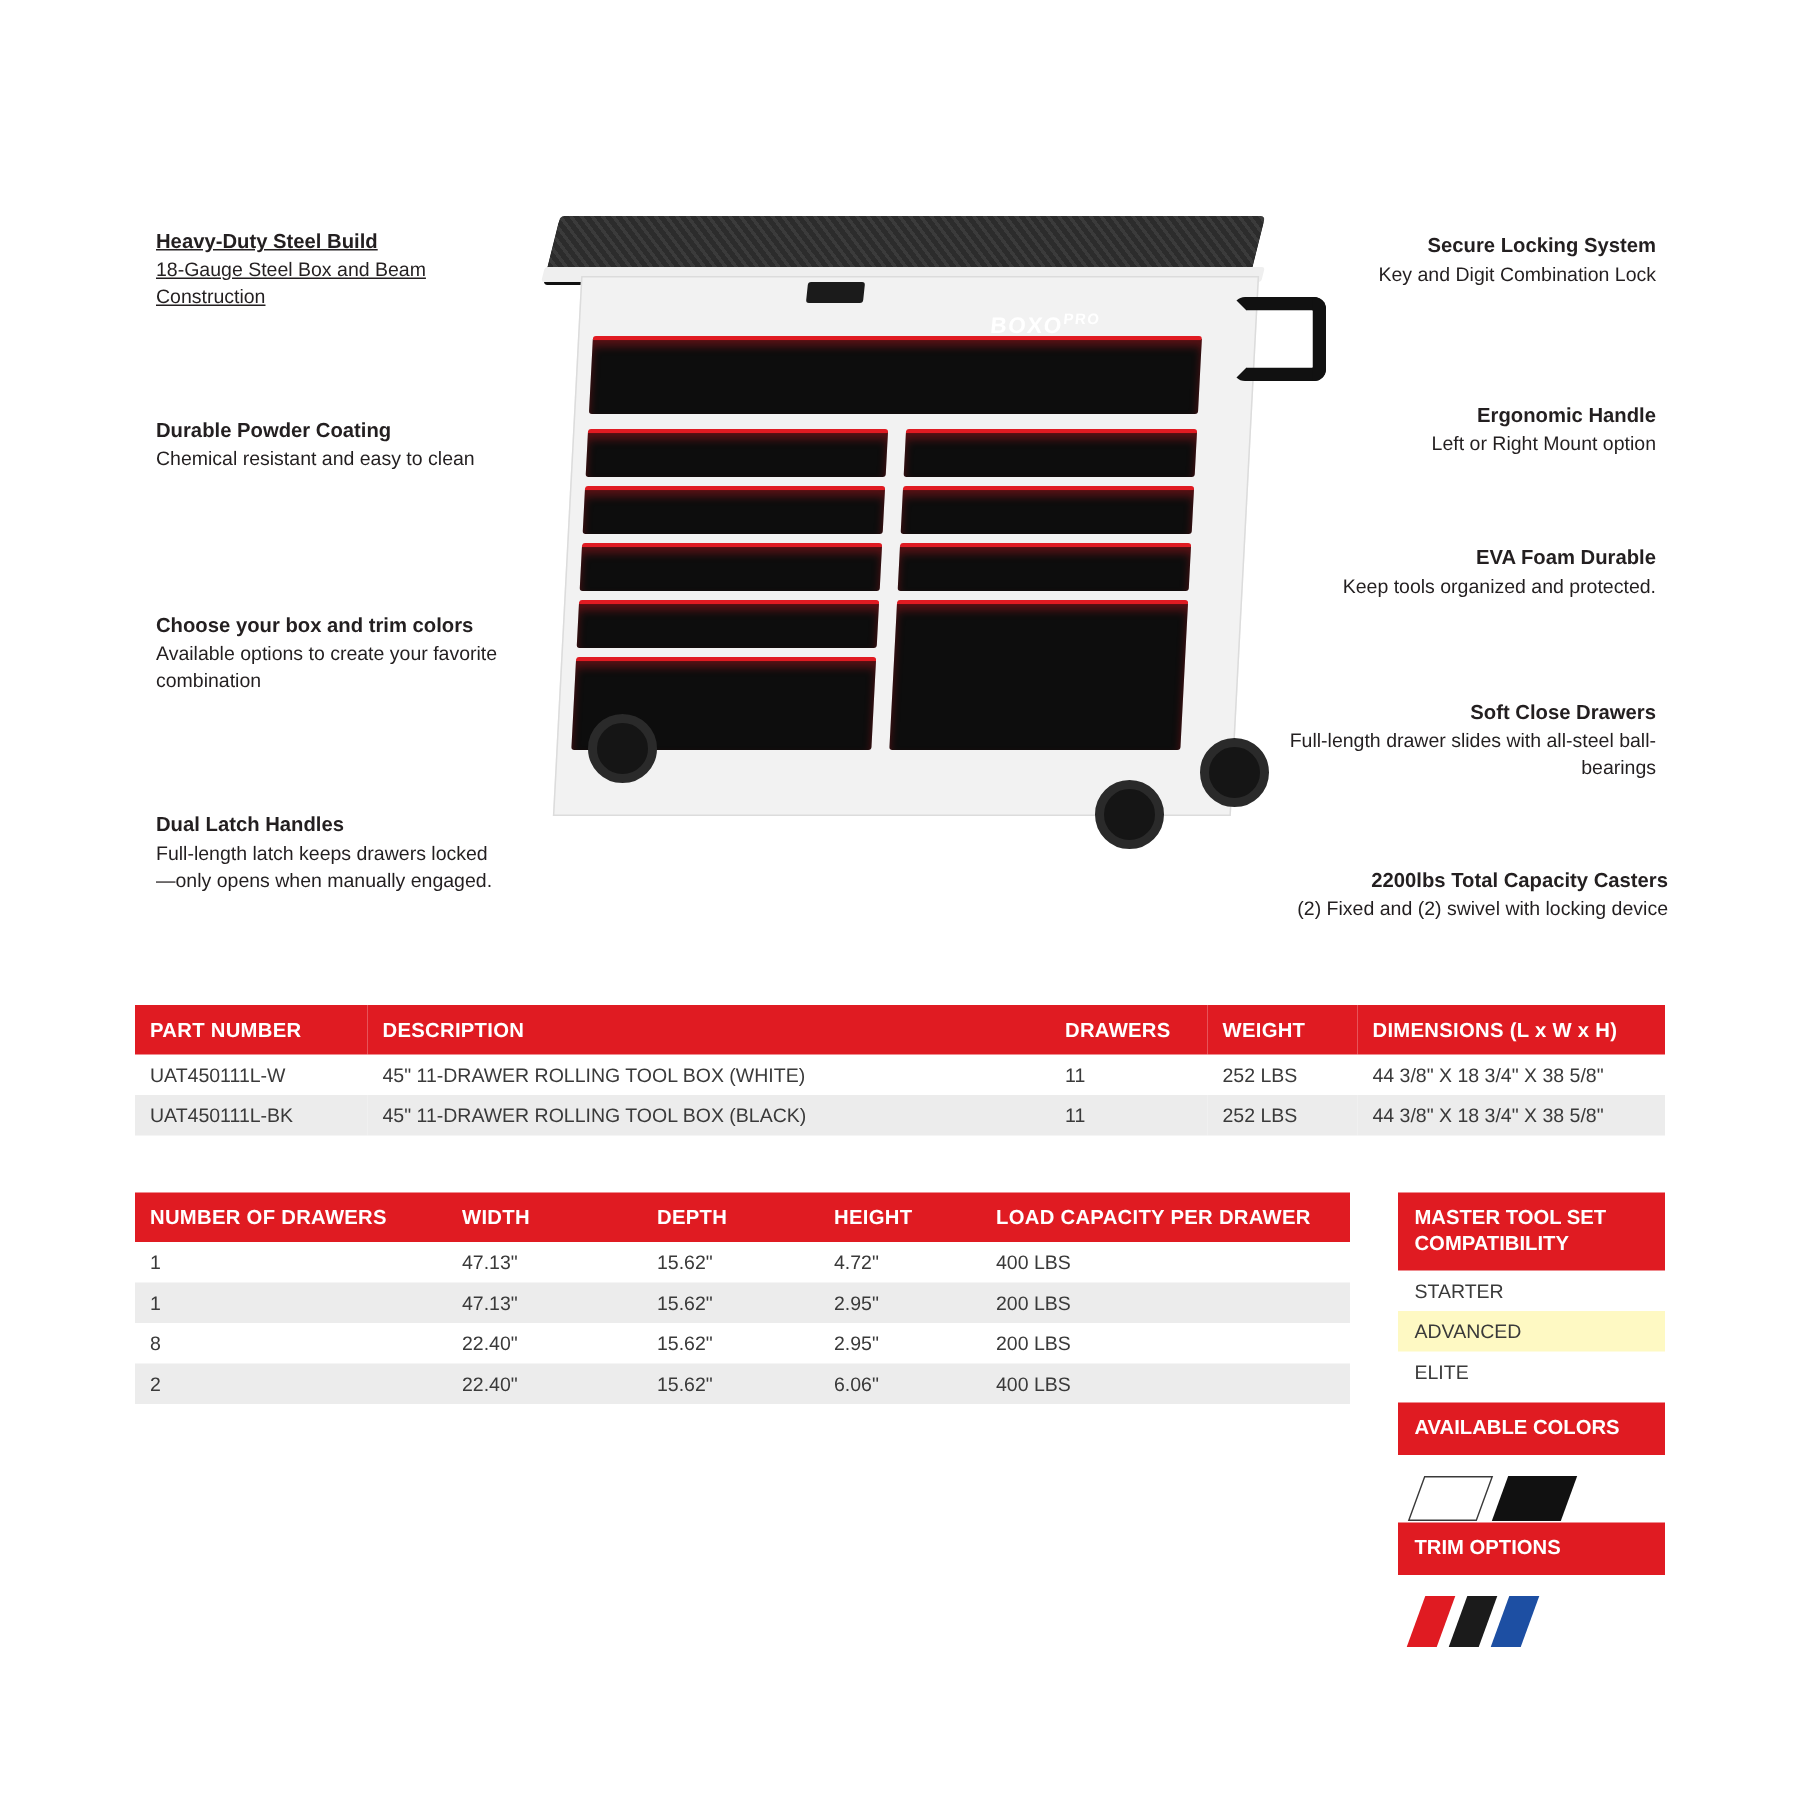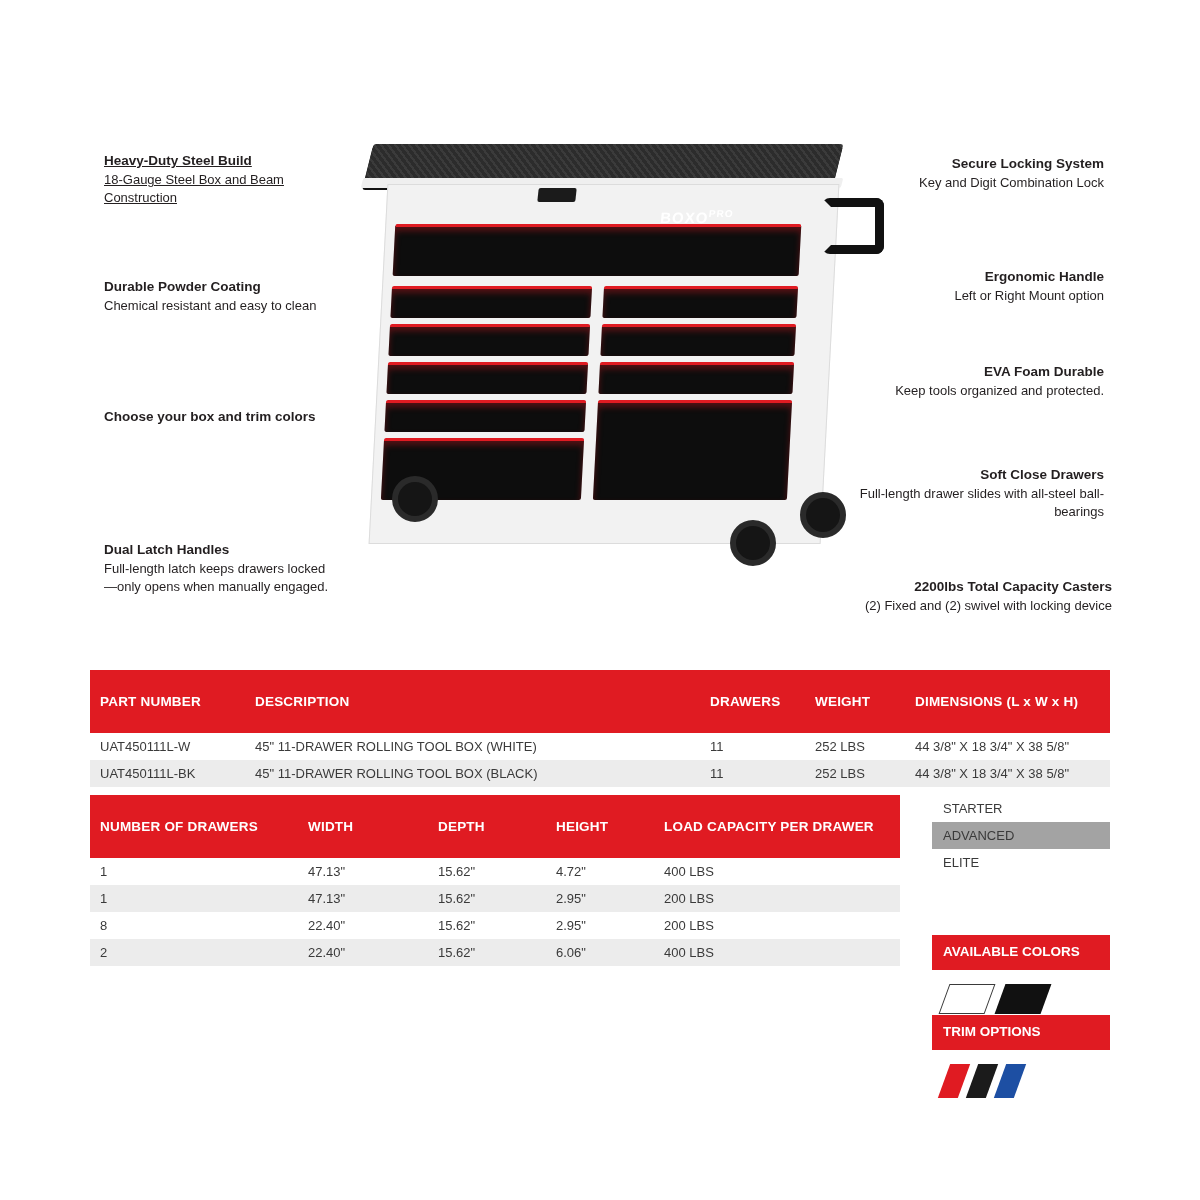--- a/index.html
+++ b/index.html
@@ -66,36 +66,36 @@
   }
   .handle {
     position:absolute; width:62px; height:56px; border:9px solid #111;
     border-radius:8px; border-left-color:transparent;
   }
 
   
   .tbl { position:absolute; border-collapse:collapse; font-size:13px; }
   .tbl th {
     background:#e01b22; color:#fff; font-weight:bold; text-align:left;
-    padding:24px 10px; font-size:13.5px; letter-spacing:.2px;
+    padding:9px 10px; font-size:13.5px; letter-spacing:.2px;
   }
   .tbl td { padding:6px 10px; color:#3a3a3a; }
   .tbl tbody tr:nth-child(even) { background:#ececec; }
 
   #table-parts { left:90px; top:670px; width:1020px; }
   #table-drawers { left:90px; top:795px; width:810px; }
 
   
   .sidebox { position:absolute; left:932px; width:178px; }
   .sidebox .sb-head {
     background:#e01b22; color:#fff; font-weight:bold; font-size:13.5px;
     padding:9px 11px; line-height:1.25;
   }
   .sb-row { padding:6px 11px; font-size:13px; color:#3a3a3a; }
-  .sb-row.alt { background:#a3a3a3; }
+  .sb-row.alt { background:#fef9c3; }
 
   .swatches { display:flex; gap:10px; padding:14px 12px 4px 12px; }
   .sw { width:46px; height:30px; transform:skewX(-20deg); }
   .sw-white { background:#fff; border:1.5px solid #3a3a3a; }
   .sw-black { background:#111; }
   .trim { display:flex; gap:8px; padding:14px 12px 4px 12px; }
   .tr { width:20px; height:34px; transform:skewX(-20deg); }
 </style>
 </head>
 <body>
@@ -103,20 +103,21 @@
 <div class="callout left" style="top:152px;text-decoration:underline;">
   <div class="c-title">Heavy-Duty Steel Build</div>
   <div class="c-body">18-Gauge Steel Box and Beam Construction</div>
 </div>
 <div class="callout left" style="top:278px;">
   <div class="c-title">Durable Powder Coating</div>
   <div class="c-body">Chemical resistant and easy to clean</div>
 </div>
 <div class="callout left" style="top:408px;">
   <div class="c-title">Choose your box and trim colors</div>
+  <div class="c-body">Available options to create your favorite combination</div>
 </div>
 <div class="callout left" style="top:541px;">
   <div class="c-title">Dual Latch Handles</div>
   <div class="c-body">Full-length latch keeps drawers locked—only opens when manually engaged.</div>
 </div>
 
 <div class="callout right" style="top:155px;">
   <div class="c-title">Secure Locking System</div>
   <div class="c-body">Key and Digit Combination Lock</div>
 </div>
@@ -233,20 +234,21 @@
       <td>2</td>
       <td>22.40"</td>
       <td>15.62"</td>
       <td>6.06"</td>
       <td>400 LBS</td>
     </tr>
   </tbody>
 </table>
 
 <div class="sidebox" style="top:795px;">
+  <div class="sb-head">MASTER TOOL SET COMPATIBILITY</div>
   <div class="sb-row">STARTER</div>
   <div class="sb-row alt">ADVANCED</div>
   <div class="sb-row">ELITE</div>
 </div>
 
 <div class="sidebox" style="top:935px;">
   <div class="sb-head">AVAILABLE COLORS</div>
   <div class="swatches">
     <div class="sw sw-white"></div>
     <div class="sw sw-black"></div>

